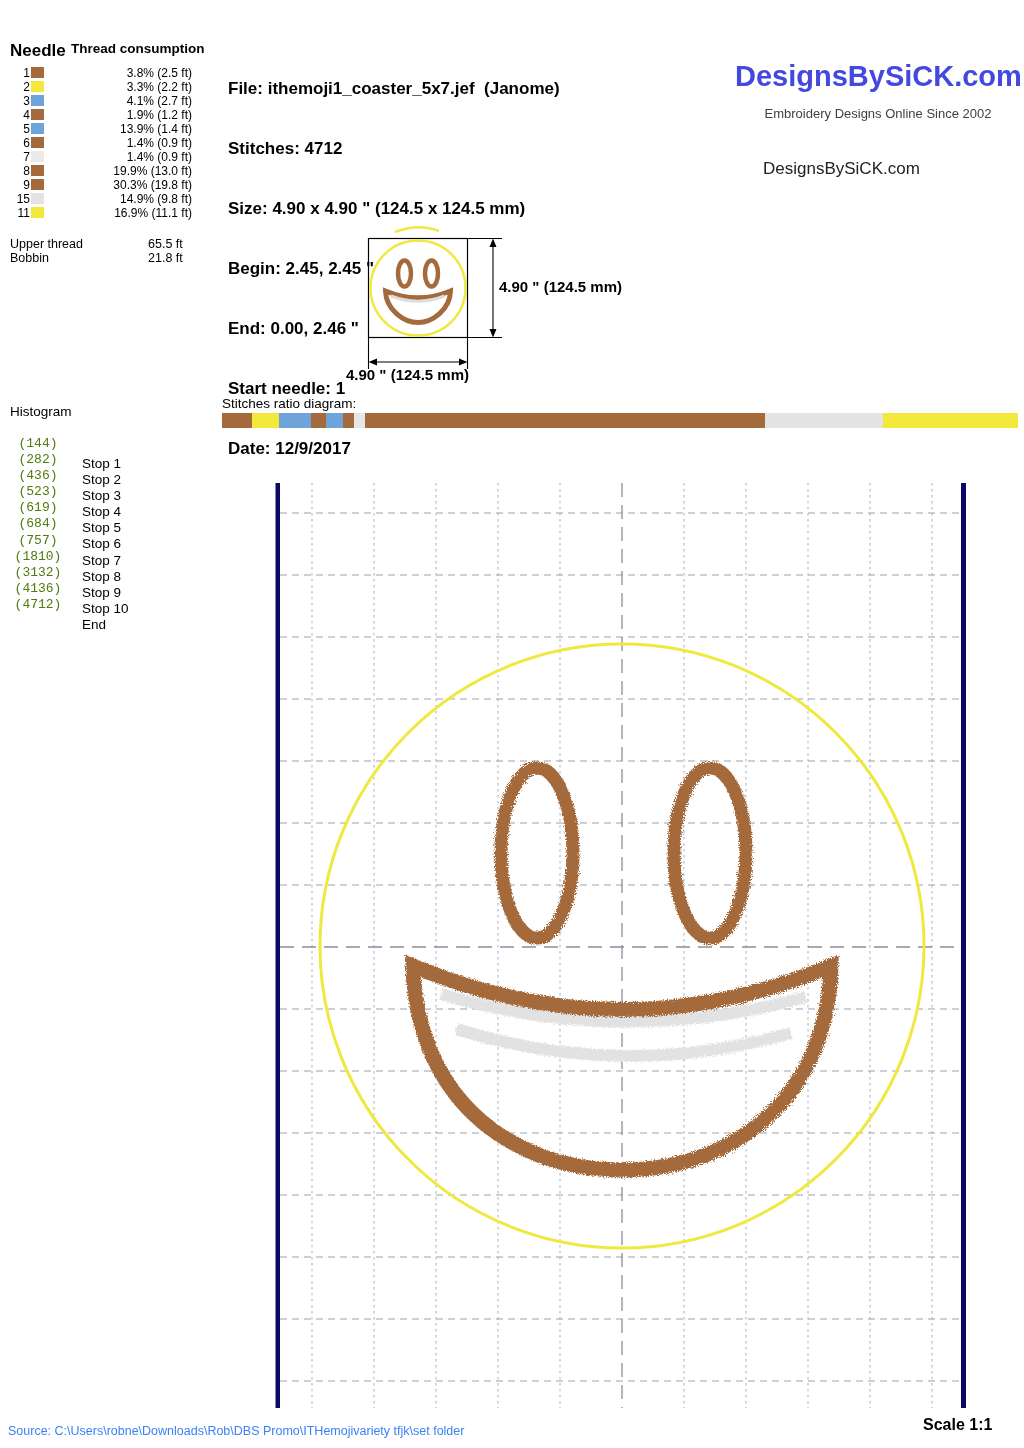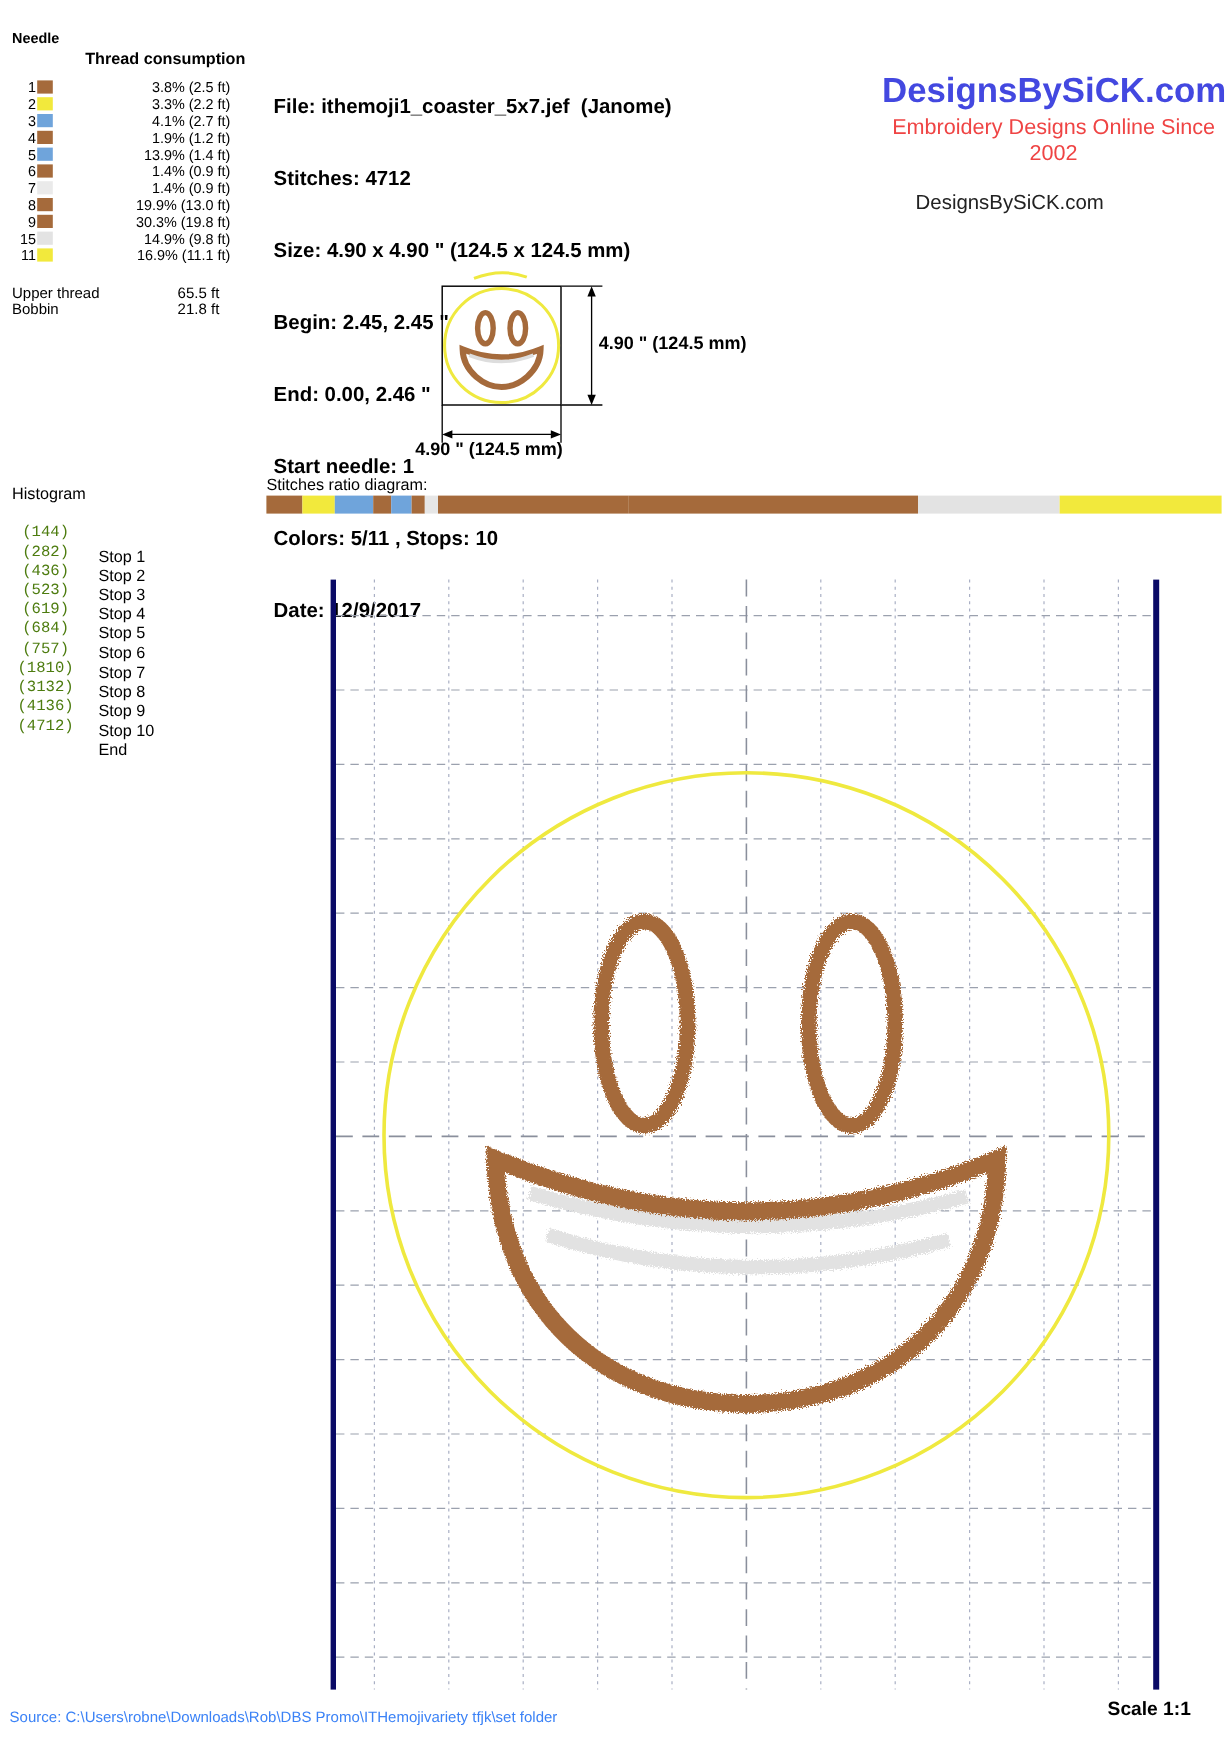--- a/index.html
+++ b/index.html
@@ -2,36 +2,36 @@
 <html><head>
 <meta charset="utf-8">
 <style>
   html,body{margin:0;padding:0;}
   body{
     width:1024px;height:1448px;position:relative;background:#ffffff;
     font-family:"Liberation Sans",sans-serif;color:#000;overflow:hidden;
   }
   .abs{position:absolute;}
   
-  #needle-header-1{left:10px;top:25px;font-weight:bold;font-size:12px;}
+  #needle-header-1{left:10px;top:41px;font-weight:bold;font-size:17px;}
   #needle-header-2{left:71px;top:41px;font-weight:bold;font-size:13.5px;}
   #needle-rows{left:0;top:66px;width:200px;}
   .nrow{display:flex;height:14px;font-size:12px;line-height:14px;}
   .nnum{display:inline-block;width:30px;text-align:right;}
   .nswatch{display:inline-block;width:13px;height:11px;margin:1px 0 0 1px;}
   .npct{display:inline-block;width:148px;text-align:right;}
   #thread-totals{left:10px;top:238px;font-size:12.5px;}
   .trow{height:13.5px;line-height:13.5px;}
   .tlabel{display:inline-block;width:138px;}
   
   #file-info{left:228px;top:39px;font-weight:bold;font-size:17px;line-height:20px;white-space:pre;}
   
   #logo{left:735px;top:60px;width:286px;text-align:center;}
   #logo-title{font-weight:bold;font-size:29px;line-height:32px;letter-spacing:0px;}
-  #logo-subtitle{font-size:18px;margin-top:4px;color:#ef4444;}
+  #logo-subtitle{font-size:13px;margin-top:14px;color:#404040;}
   #plain-site{left:763px;top:159px;font-size:17px;color:#222;}
   
   #preview-svg{left:340px;top:222px;}
   #preview-hlabel{left:499px;top:278px;font-weight:bold;font-size:15px;}
   #preview-wlabel{left:346px;top:366px;font-weight:bold;font-size:15px;}
   
   #histogram-title{left:10px;top:404px;font-size:13.5px;}
   #histogram-rows{left:8px;top:436px;}
   .hrow{display:flex;height:16.1px;line-height:16.1px;}
   .hcount{display:inline-block;width:60px;text-align:center;font-family:"Liberation Mono",monospace;font-size:13px;color:#4d7c0f;}
@@ -118,21 +118,20 @@
   </div>
 </div>
 
 <div class="abs" id="file-info">
   <div>File: ithemoji1_coaster_5x7.jef  (Janome)</div>
   <div>Stitches: 4712</div>
   <div>Size: 4.90 x 4.90 " (124.5 x 124.5 mm)</div>
   <div>Begin: 2.45, 2.45 "</div>
   <div>End: 0.00, 2.46 "</div>
   <div>Start needle: 1</div>
-  <div>Colors: 5/11 , Stops: 10</div>
   <div>Date: 12/9/2017</div>
 </div>
 
 <div class="abs" id="logo">
   <div id="logo-title" style="color: rgb(67, 72, 224);">DesignsBySiCK.com</div>
   <div id="logo-subtitle">Embroidery Designs Online Since 2002</div>
 </div>
 <div class="abs" id="plain-site">DesignsBySiCK.com</div>
 
 <svg class="abs" id="preview-svg" width="330" height="172" viewBox="340 222 330 172">

